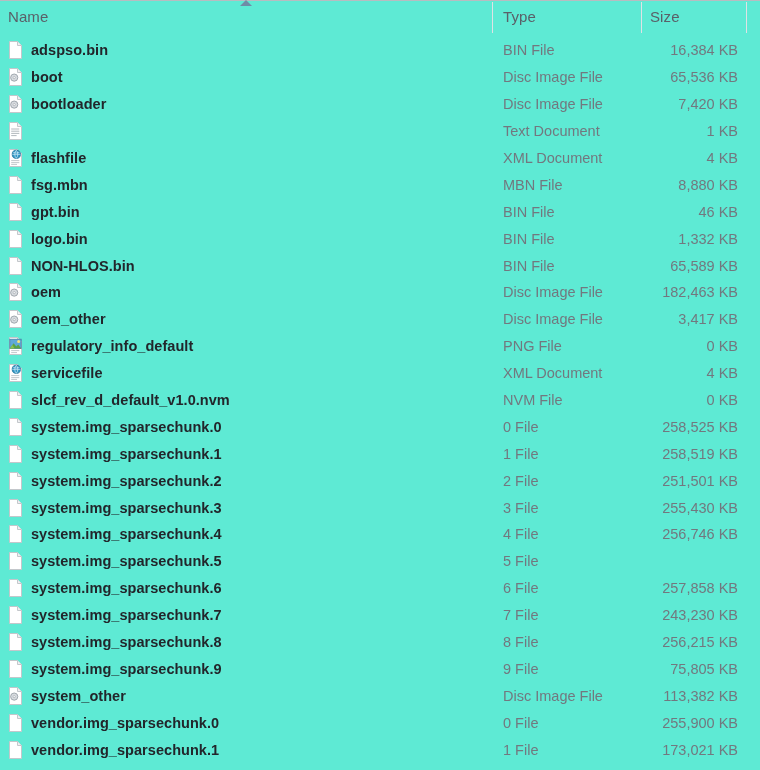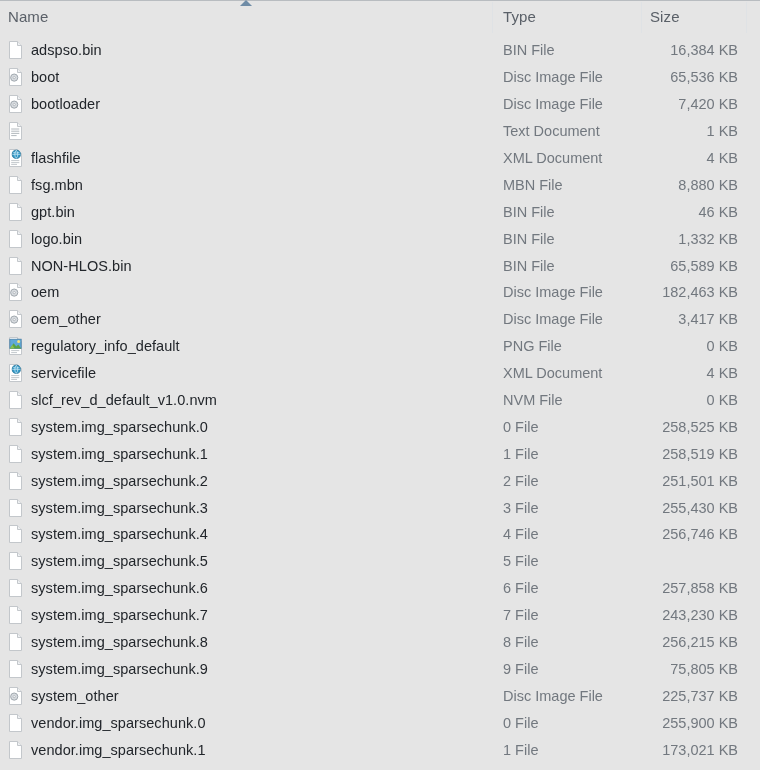--- a/index.html
+++ b/index.html
@@ -14,21 +14,21 @@
     -webkit-font-smoothing: antialiased;
     overflow: hidden;
     position: relative;
   }
 
   #explorer {
     position: absolute;
     left: 0; top: 0;
     width: 760px;
     height: 770px;
-    background: #e5e5e5;
+    background: #5eead4;
   }
 
   
   .header-row {
     position: absolute;
     left: 0; top: 0;
     width: 760px;
     height: 33px;
     box-sizing: border-box;
   }
@@ -90,20 +90,21 @@
     height: 26.9px;
     display: flex;
     align-items: center;
     gap: 8px;
     white-space: nowrap;
   }
   .name-text {
     font-size: 14.5px;
     color: #22262b;
     letter-spacing: .05px;
+    font-weight: bold;
   }
   .cell-type {
     position: absolute;
     left: 503px;
     top: 0;
     height: 26.9px;
     display: flex;
     align-items: center;
     font-size: 14.5px;
     color: #72787f;
@@ -511,21 +512,21 @@
             <svg width="15" height="18" viewBox="0 0 15 18">
               <path d="M1.5 0.5 H9.5 L13.5 4.5 V17.5 H1.5 Z" fill="#ffffff" stroke="#c3c7cb" stroke-width="1"></path>
               <path d="M9.5 0.5 V4.5 H13.5" fill="#eef0f2" stroke="#c3c7cb" stroke-width="1"></path>
               <circle cx="6.2" cy="9.6" r="3.6" fill="#d7dbdf" stroke="#9aa1a8" stroke-width="0.9"></circle>
               <circle cx="6.2" cy="9.6" r="1.1" fill="#ffffff" stroke="#9aa1a8" stroke-width="0.6"></circle>
             </svg>
           </span>
           <span class="name-text">system_other</span>
         </div>
         <div class="cell-type">Disc Image File</div>
-        <div class="cell-size">225,737 KB</div>
+        <div class="cell-size">113,382 KB</div>
       </div>
       <div class="file-row">
         <div class="cell-name">
           <span class="ficon">
             <svg width="15" height="18" viewBox="0 0 15 18">
               <path d="M1.5 0.5 H9.5 L13.5 4.5 V17.5 H1.5 Z" fill="#ffffff" stroke="#c3c7cb" stroke-width="1"></path>
               <path d="M9.5 0.5 V4.5 H13.5" fill="#eef0f2" stroke="#c3c7cb" stroke-width="1"></path>
             </svg>
           </span>
           <span class="name-text">vendor.img_sparsechunk.0</span>

